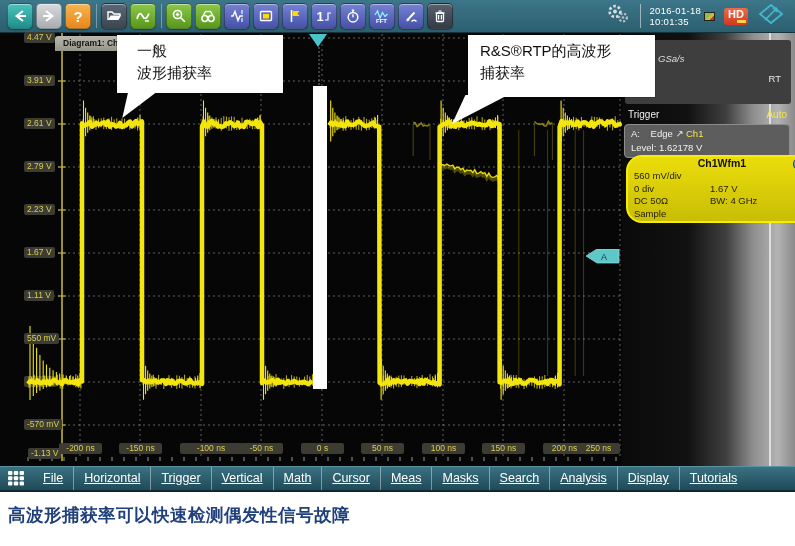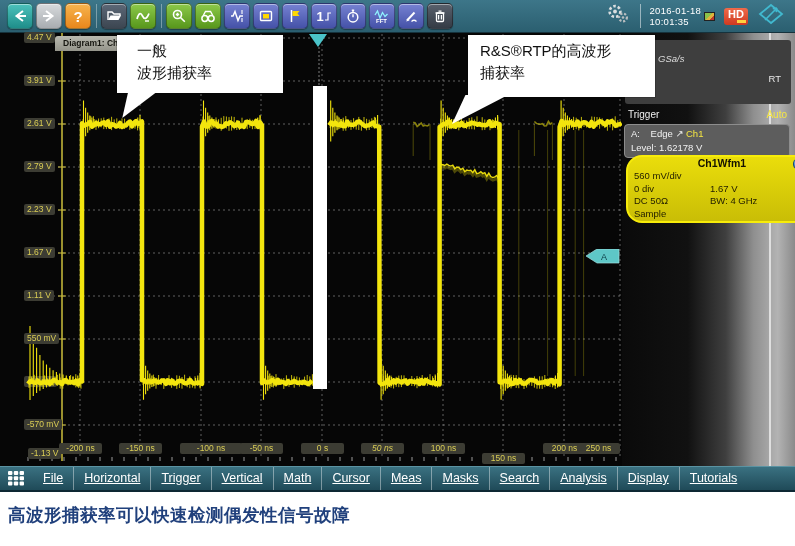--- a/index.html
+++ b/index.html
@@ -278,23 +278,23 @@
       <div class="ylab under" style="left: 24px; top: 376px;">-10 mV</div>
       <div class="ylab" style="left: 24px; top: 419px;">-570 mV</div>
       <div class="ylab" style="left: 28px; top: 448px;">-1.13 V</div>
     </div>
   <div id="xlabels">
       <div class="xlab" style="left: 59px; top: 443px; width: 43px;">-200 ns</div>
       <div class="xlab" style="left: 119px; top: 443px; width: 43px;">-150 ns</div>
       <div class="xlab" style="left: 180px; top: 443px; width: 62px;">-100 ns</div>
       <div class="xlab" style="left: 240px; top: 443px; width: 43px;">-50 ns</div>
       <div class="xlab" style="left: 301px; top: 443px; width: 43px;">0 s</div>
-      <div class="xlab" style="left: 361px; top: 443px; width: 43px; font-style: italic;">50 ns</div>
+      <div class="xlab" style="left: 361px; top: 443px; width: 43px;">50 ns</div>
       <div class="xlab" style="left: 422px; top: 443px; width: 43px;">100 ns</div>
-      <div class="xlab" style="left: 482px; top: 453px; width: 43px;">150 ns</div>
+      <div class="xlab" style="left: 482px; top: 443px; width: 43px;">150 ns</div>
       <div class="xlab" style="left: 543px; top: 443px; width: 43px;">200 ns</div>
       <div class="xlab" style="left: 577px; top: 443px; width: 43px;">250 ns</div>
     </div>
 
   <div class="trig-pos"></div>
   <div class="whitebar"></div>
 
   <div class="ann ann-l">
     <div>一般</div>
     <div>波形捕获率</div>

